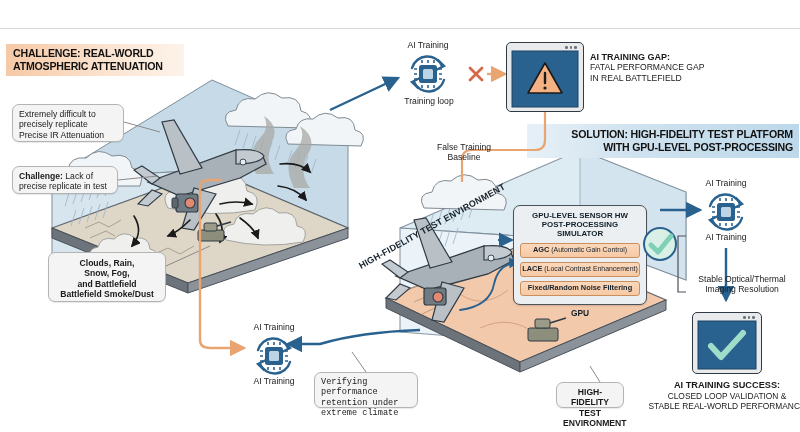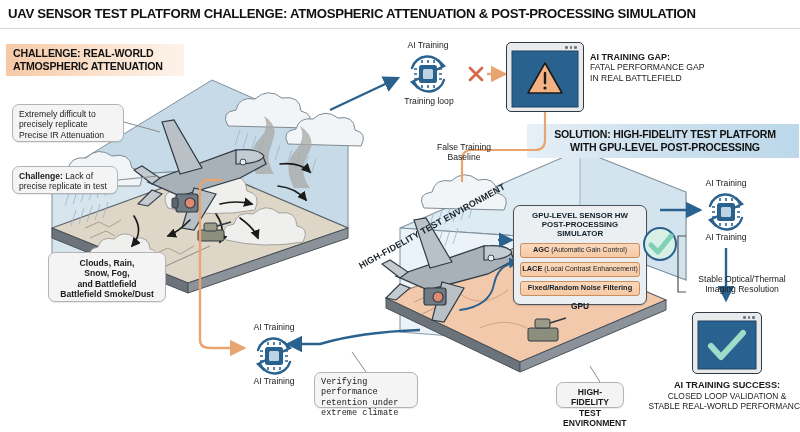--- a/index.html
+++ b/index.html
@@ -14,21 +14,21 @@
   .title-rule{position:absolute;left:0;top:28px;width:800px;height:1px;background:#d9d9d9;}
 
   
   .banner-challenge{position:absolute;left:6px;top:44px;width:178px;height:32px;
     background:linear-gradient(90deg,#f6c9a6 0%,#fbe3cf 55%,#fdf3ea 100%);
     padding:3px 6px 0 7px;box-sizing:border-box;}
   .banner-challenge b{display:block;font-size:10.6px;font-weight:bold;line-height:13px;
     letter-spacing:-.2px;color:#111;}
   .banner-solution{position:absolute;left:527px;top:124px;width:272px;height:34px;
     background:linear-gradient(90deg,#e7f0f7 0%,#cfe2ef 40%,#bcd8ea 100%);
-    padding:4px 6px 0 10px;box-sizing:border-box;text-align:center;}
+    padding:4px 6px 0 10px;box-sizing:border-box;text-align:right;}
   .banner-solution b{display:block;font-size:10.6px;font-weight:bold;line-height:13.4px;
     letter-spacing:-.2px;color:#111;}
 
   
   .callout{position:absolute;background:#f4f4f4;border:1px solid #b4b4b4;border-radius:7px;
     font-size:8.6px;line-height:10.4px;color:#1a1a1a;padding:4px 6px;box-sizing:border-box;
     box-shadow:0 1px 1px rgba(0,0,0,.09);}
   .callout b{font-weight:bold;}
   .callout.center{text-align:center;font-weight:bold;}
 
@@ -42,37 +42,36 @@
   .gpu-box{position:absolute;left:513px;top:205px;width:134px;height:100px;
     background:#eceff1;border:1.6px solid #4a5158;border-radius:7px;
     box-shadow:0 1px 2px rgba(0,0,0,.14);box-sizing:border-box;
     padding:5px 6px 3px;}
   .gpu-title{font-size:7.9px;font-weight:bold;line-height:9.2px;text-align:center;color:#11202b;}
   .gpu-row{margin-top:4px;height:13px;border:1px solid #c98f5e;border-radius:3px;
     background:linear-gradient(180deg,#fbd8bb 0%,#f6c9a4 100%);
     display:flex;align-items:center;justify-content:center;}
   .gpu-row span{font-size:6.9px;line-height:8px;color:#17222b;white-space:nowrap;}
   .gpu-row span b{font-weight:bold;font-size:7.4px;}
-  .gpu-foot{margin-top:5px;text-align:center;font-size:8.4px;font-weight:bold;color:#11202b;}
+  .gpu-foot{margin-top:12px;text-align:center;font-size:8.4px;font-weight:bold;color:#11202b;}
 
   
   .monitor{position:absolute;background:#e8eaec;border:1.8px solid #2f3a44;border-radius:5px;
     box-sizing:border-box;padding:6px 5px 5px;}
   .monitor .dots{position:absolute;right:6px;top:3px;display:flex;gap:2px;}
   .monitor .dots i{width:2.6px;height:2.6px;border-radius:50%;background:#6a7480;display:block;}
 
   .diag-label{position:absolute;font-size:9px;font-weight:bold;color:#17222b;
     letter-spacing:.2px;white-space:nowrap;transform-origin:left top;}
 </style>
 </head>
 <body>
 
 <div class="root">
 
-  <div class="title">UAV SENSOR TEST PLATFORM CHALLENGE: ATMOSPHERIC ATTENUATION &amp; POST-PROCESSING SIMULATION</div>
   <div class="title-rule"></div>
 
   <svg style="position:absolute;left:30px;top:78px;" width="320" height="210">
 
     <polygon points="22,100 182,2 318,62 318,150 182,92" fill="#c6dae8" stroke="#7e8f9c" stroke-width="1"></polygon>
     <polygon points="22,100 22,185 182,176 182,92" fill="#d7e5ef" stroke="#7e8f9c" stroke-width="1"></polygon>
 
     <polygon points="22,150 182,92 318,150 158,205" fill="#ded7c8" stroke="#5d646b" stroke-width="1.2"></polygon>
     <polygon points="22,150 22,160 158,215 158,205" fill="#6c737a" stroke="#4a5158" stroke-width="1"></polygon>
     <polygon points="158,205 158,215 318,160 318,150" fill="#8b9299" stroke="#4a5158" stroke-width="1"></polygon>

